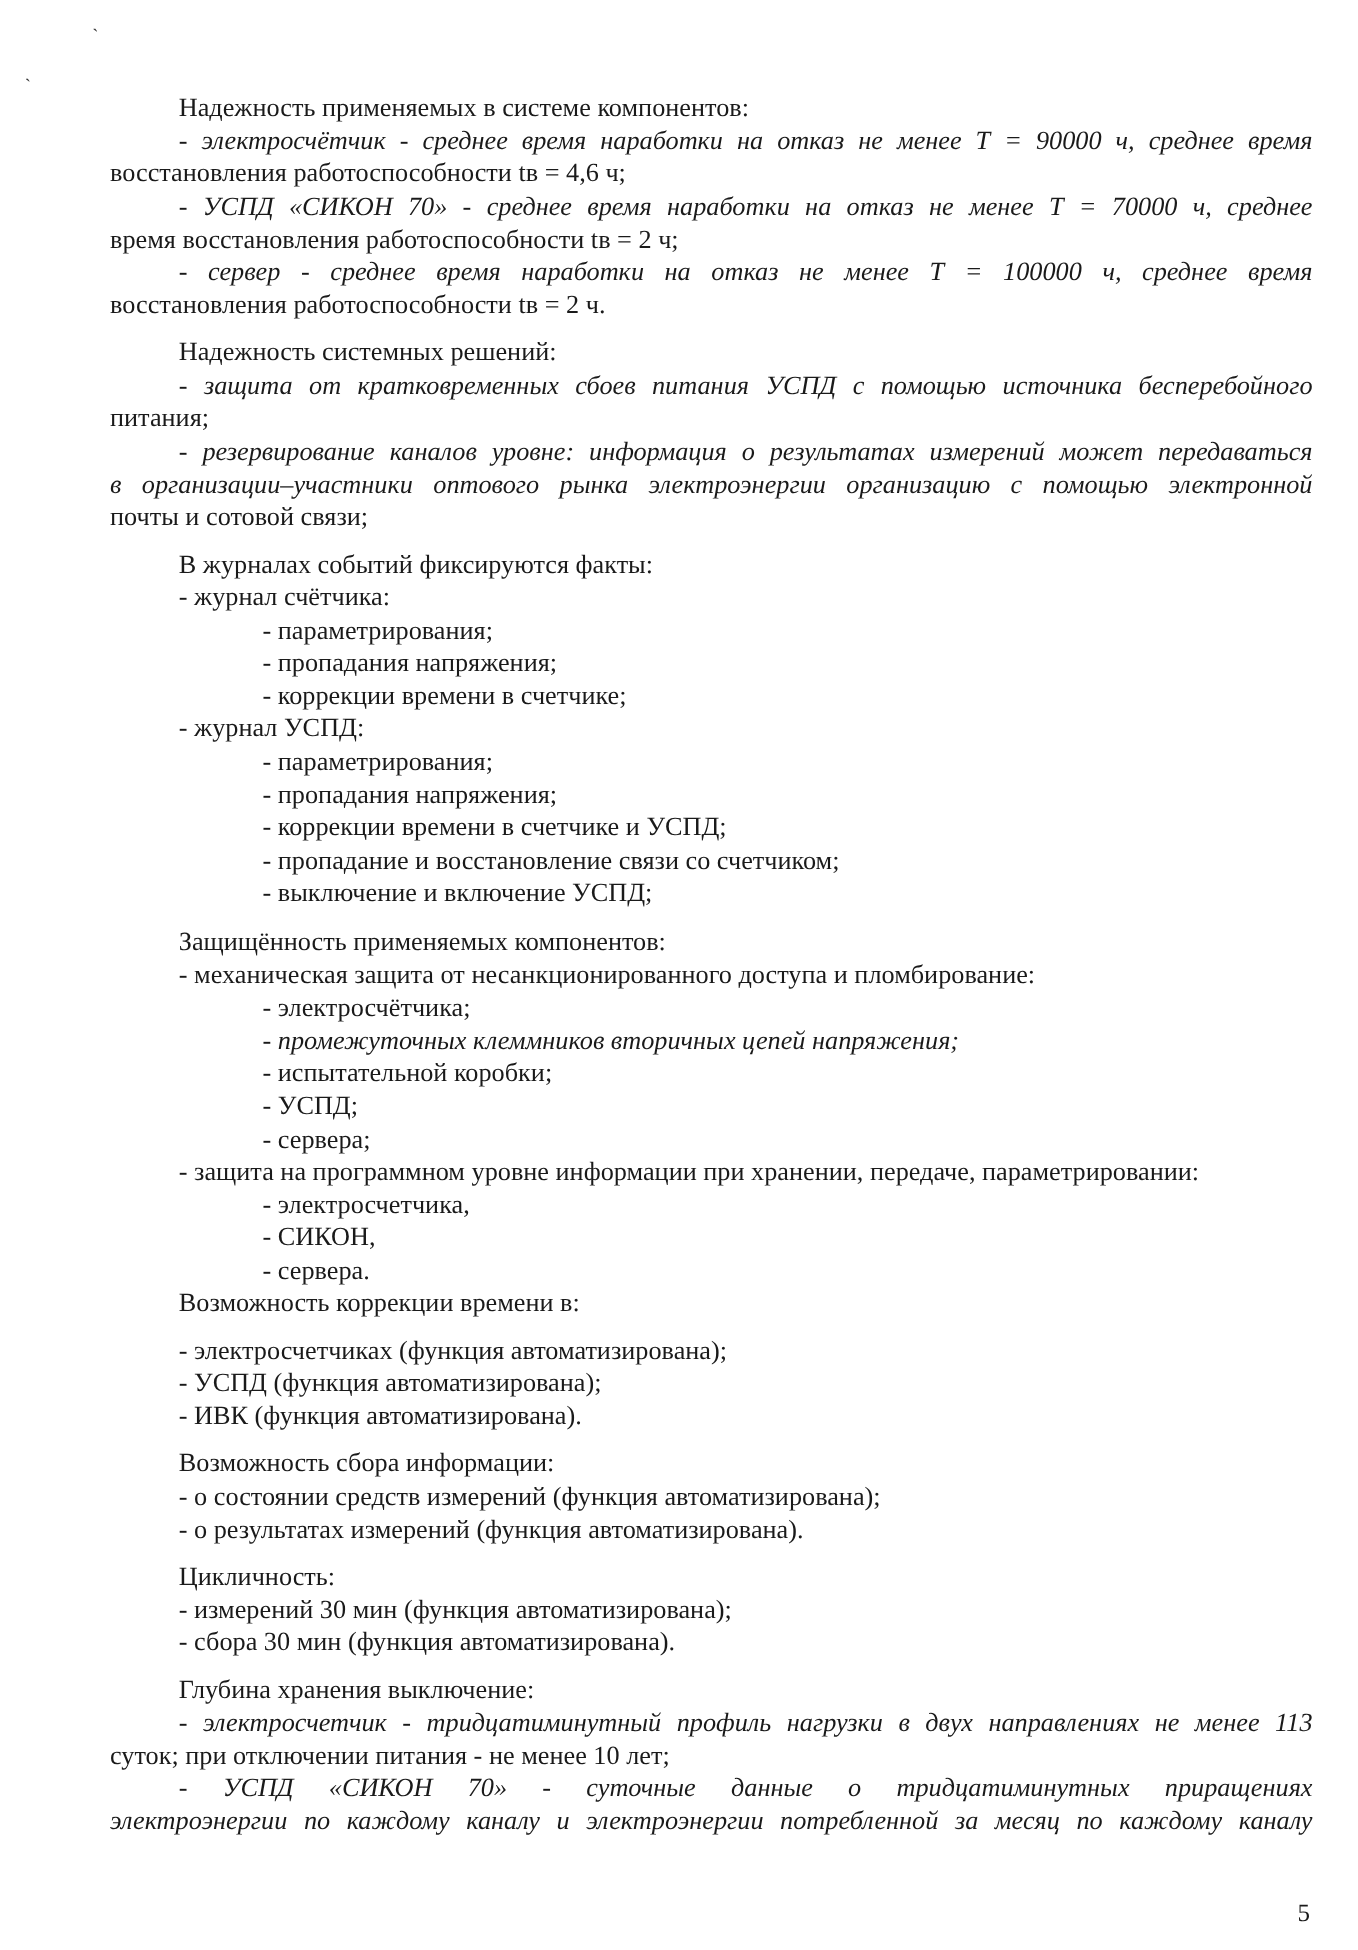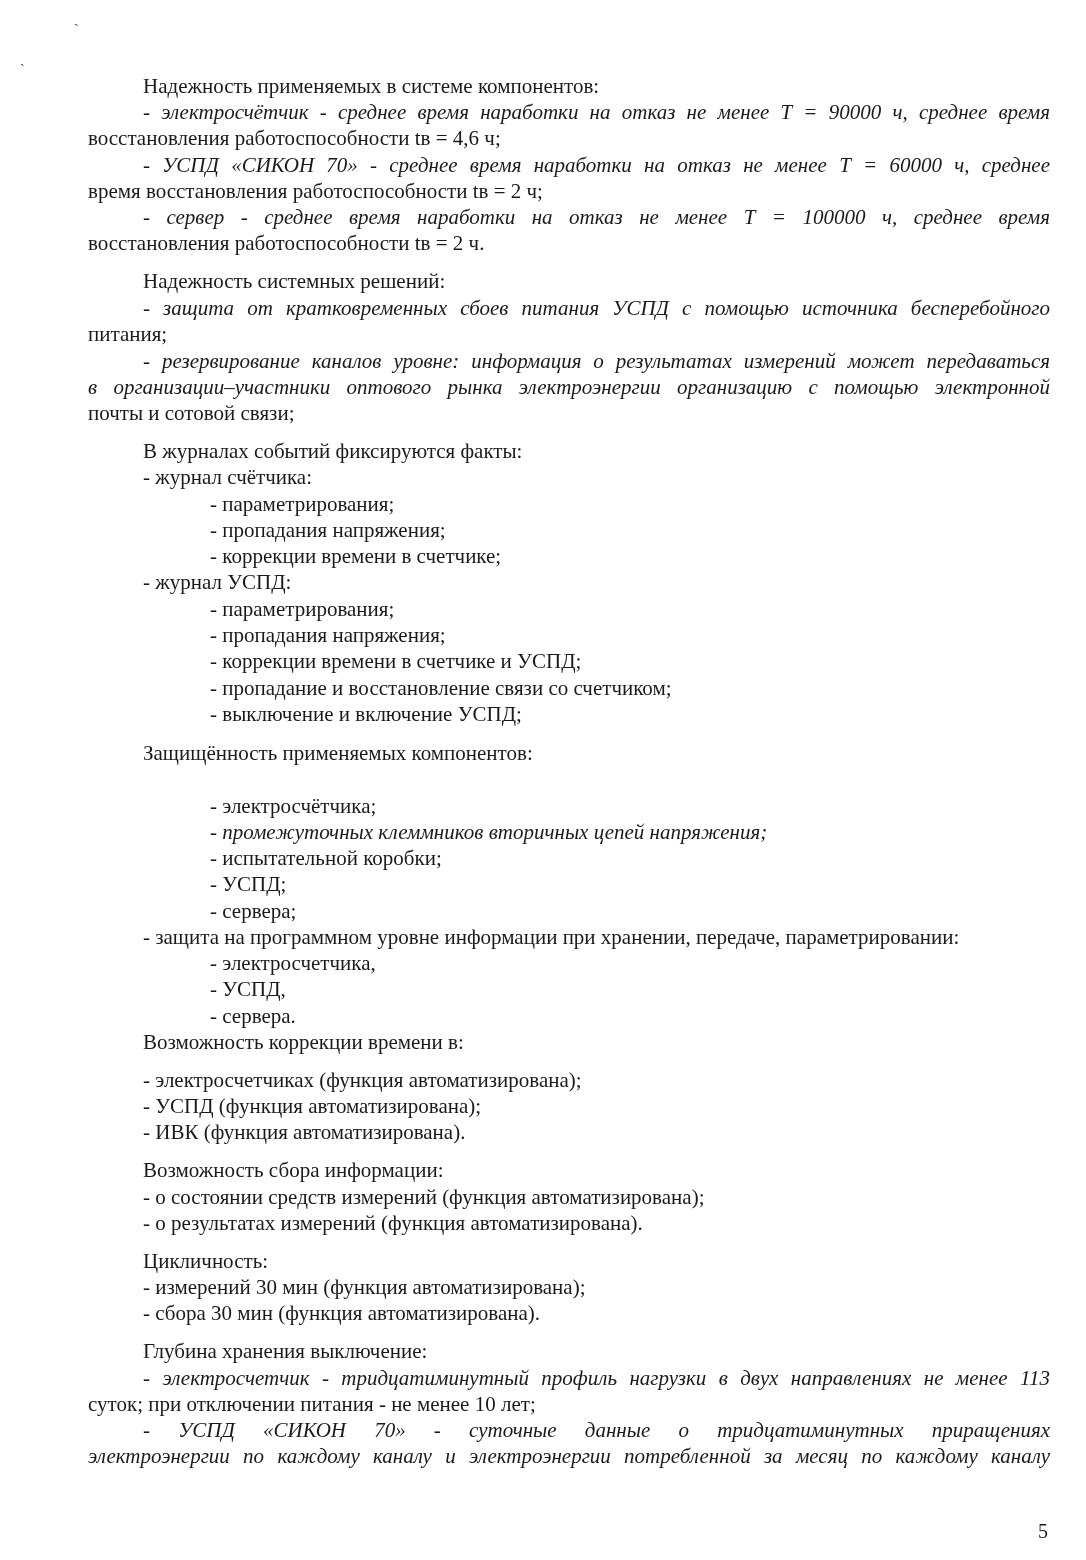--- a/index.html
+++ b/index.html
@@ -15,21 +15,21 @@
 </head>
 <body>
 
 <div class="page">
   <span class="mark" style="left:74px;top:22px;">`</span>
   <span class="mark" style="left:20px;top:62px;">`</span>
 
   <div class="ln" style="left:143px;top:73px;">Надежность применяемых в системе компонентов:</div>
   <div class="ln just" style="left:143px;top:99px;width:907px;">- электросчётчик - среднее время наработки на отказ не менее Т = 90000 ч, среднее время</div>
   <div class="ln" style="left:88px;top:125px;">восстановления работоспособности tв = 4,6  ч;</div>
-  <div class="ln just" style="left:143px;top:152px;width:907px;">- УСПД «СИКОН 70» - среднее время наработки на отказ не менее Т = 60000 ч, среднее</div>
+  <div class="ln just" style="left:143px;top:152px;width:907px;">- УСПД «СИКОН 70» - среднее время наработки на отказ не менее Т = 70000 ч, среднее</div>
   <div class="ln" style="left:88px;top:178px;">время восстановления работоспособности tв = 2 ч;</div>
   <div class="ln just" style="left:143px;top:204px;width:907px;">- сервер - среднее время наработки на отказ не менее Т = 100000 ч, среднее время</div>
   <div class="ln" style="left:88px;top:230px;">восстановления работоспособности tв = 2 ч.</div>
 
   <div class="ln just" style="left:143px;top:295px;width:907px;">- защита от кратковременных сбоев питания  УСПД с помощью источника бесперебойного</div>
   <div class="ln" style="left:143px;top:268px;">Надежность системных решений:</div>
   <div class="ln" style="left:88px;top:321px;">питания;</div>
   <div class="ln just" style="left:143px;top:348px;width:907px;">- резервирование каналов уровне: информация о результатах измерений может передаваться</div>
   <div class="ln just" style="left:88px;top:374px;width:962px;">в организации–участники оптового рынка электроэнергии организацию с помощью электронной</div>
   <div class="ln" style="left:88px;top:400px;">почты и сотовой связи;</div>
@@ -40,28 +40,29 @@
   <div class="ln" style="left:210px;top:517px;">- пропадания напряжения;</div>
   <div class="ln" style="left:210px;top:543px;">- коррекции времени в счетчике;</div>
   <div class="ln" style="left:143px;top:569px;">- журнал УСПД:</div>
   <div class="ln" style="left:210px;top:596px;">- параметрирования;</div>
   <div class="ln" style="left:210px;top:622px;">- пропадания напряжения;</div>
   <div class="ln" style="left:210px;top:648px;">- коррекции времени в счетчике и УСПД;</div>
   <div class="ln" style="left:210px;top:675px;">- пропадание и восстановление связи со счетчиком;</div>
   <div class="ln" style="left:210px;top:701px;">- выключение и включение УСПД;</div>
 
   <div class="ln" style="left:143px;top:740px;">Защищённость применяемых компонентов:</div>
+  <div class="ln" style="left:143px;top:766px;">- механическая защита от несанкционированного доступа и пломбирование:</div>
   <div class="ln" style="left:210px;top:793px;">- электросчётчика;</div>
   <div class="ln" style="left:210px;top:819px;font-style:italic;">- промежуточных клеммников вторичных цепей напряжения;</div>
   <div class="ln" style="left:210px;top:845px;">- испытательной коробки;</div>
   <div class="ln" style="left:210px;top:871px;">- УСПД;</div>
   <div class="ln" style="left:210px;top:898px;">- сервера;</div>
   <div class="ln" style="left:143px;top:924px;">- защита на программном уровне информации при хранении, передаче, параметрировании:</div>
   <div class="ln" style="left:210px;top:950px;">- электросчетчика,</div>
-  <div class="ln" style="left:210px;top:976px;">- УСПД,</div>
+  <div class="ln" style="left:210px;top:976px;">- СИКОН,</div>
   <div class="ln" style="left:210px;top:1003px;font-family:Liberation Serif, serif;">- сервера.</div>
 
   <div class="ln" style="left:143px;top:1029px;">Возможность коррекции времени в:</div>
   <div class="ln" style="left:143px;top:1067px;">- электросчетчиках (функция автоматизирована);</div>
   <div class="ln" style="left:143px;top:1093px;">- УСПД (функция автоматизирована);</div>
   <div class="ln" style="left:143px;top:1119px;">- ИВК (функция автоматизирована).</div>
 
   <div class="ln" style="left:143px;top:1157px;">Возможность сбора информации:</div>
   <div class="ln" style="left:143px;top:1184px;">-  о состоянии средств измерений (функция автоматизирована);</div>
   <div class="ln" style="left:143px;top:1210px;">-  о результатах измерений (функция автоматизирована).</div>

